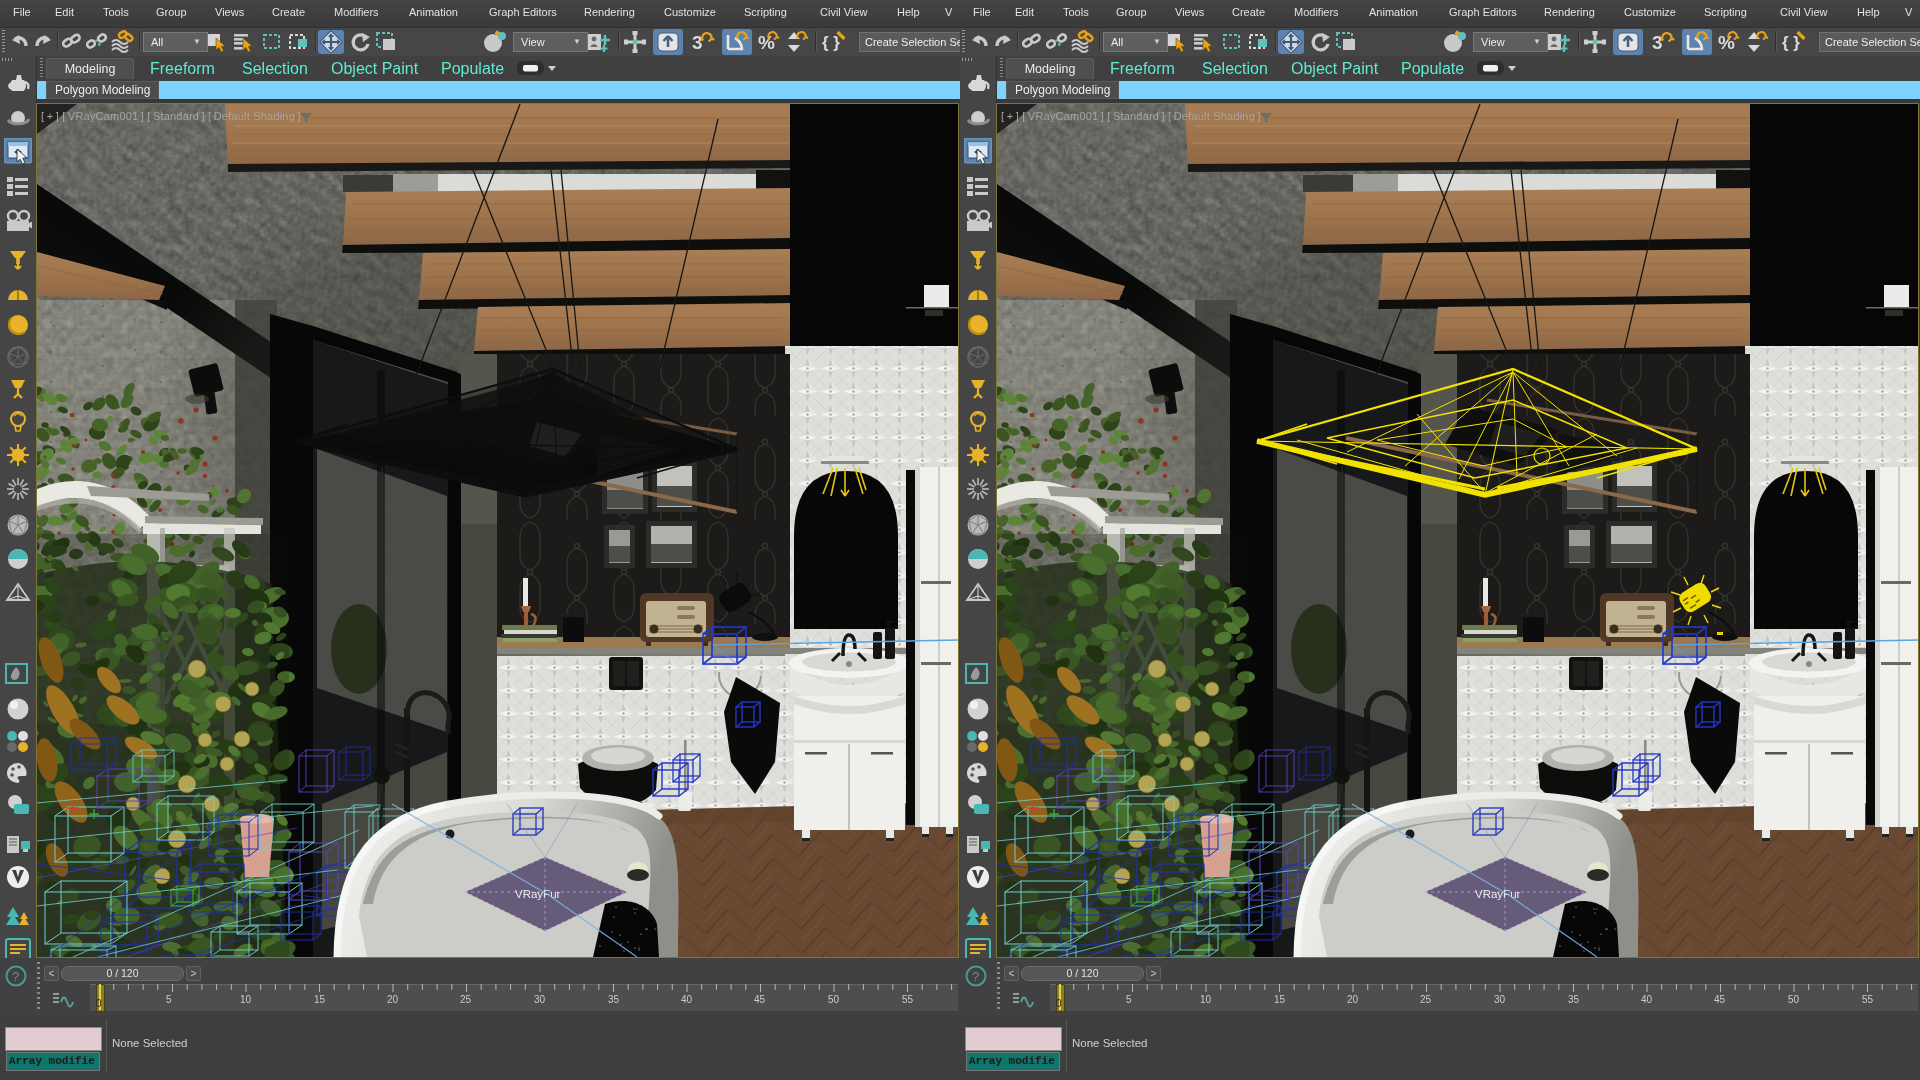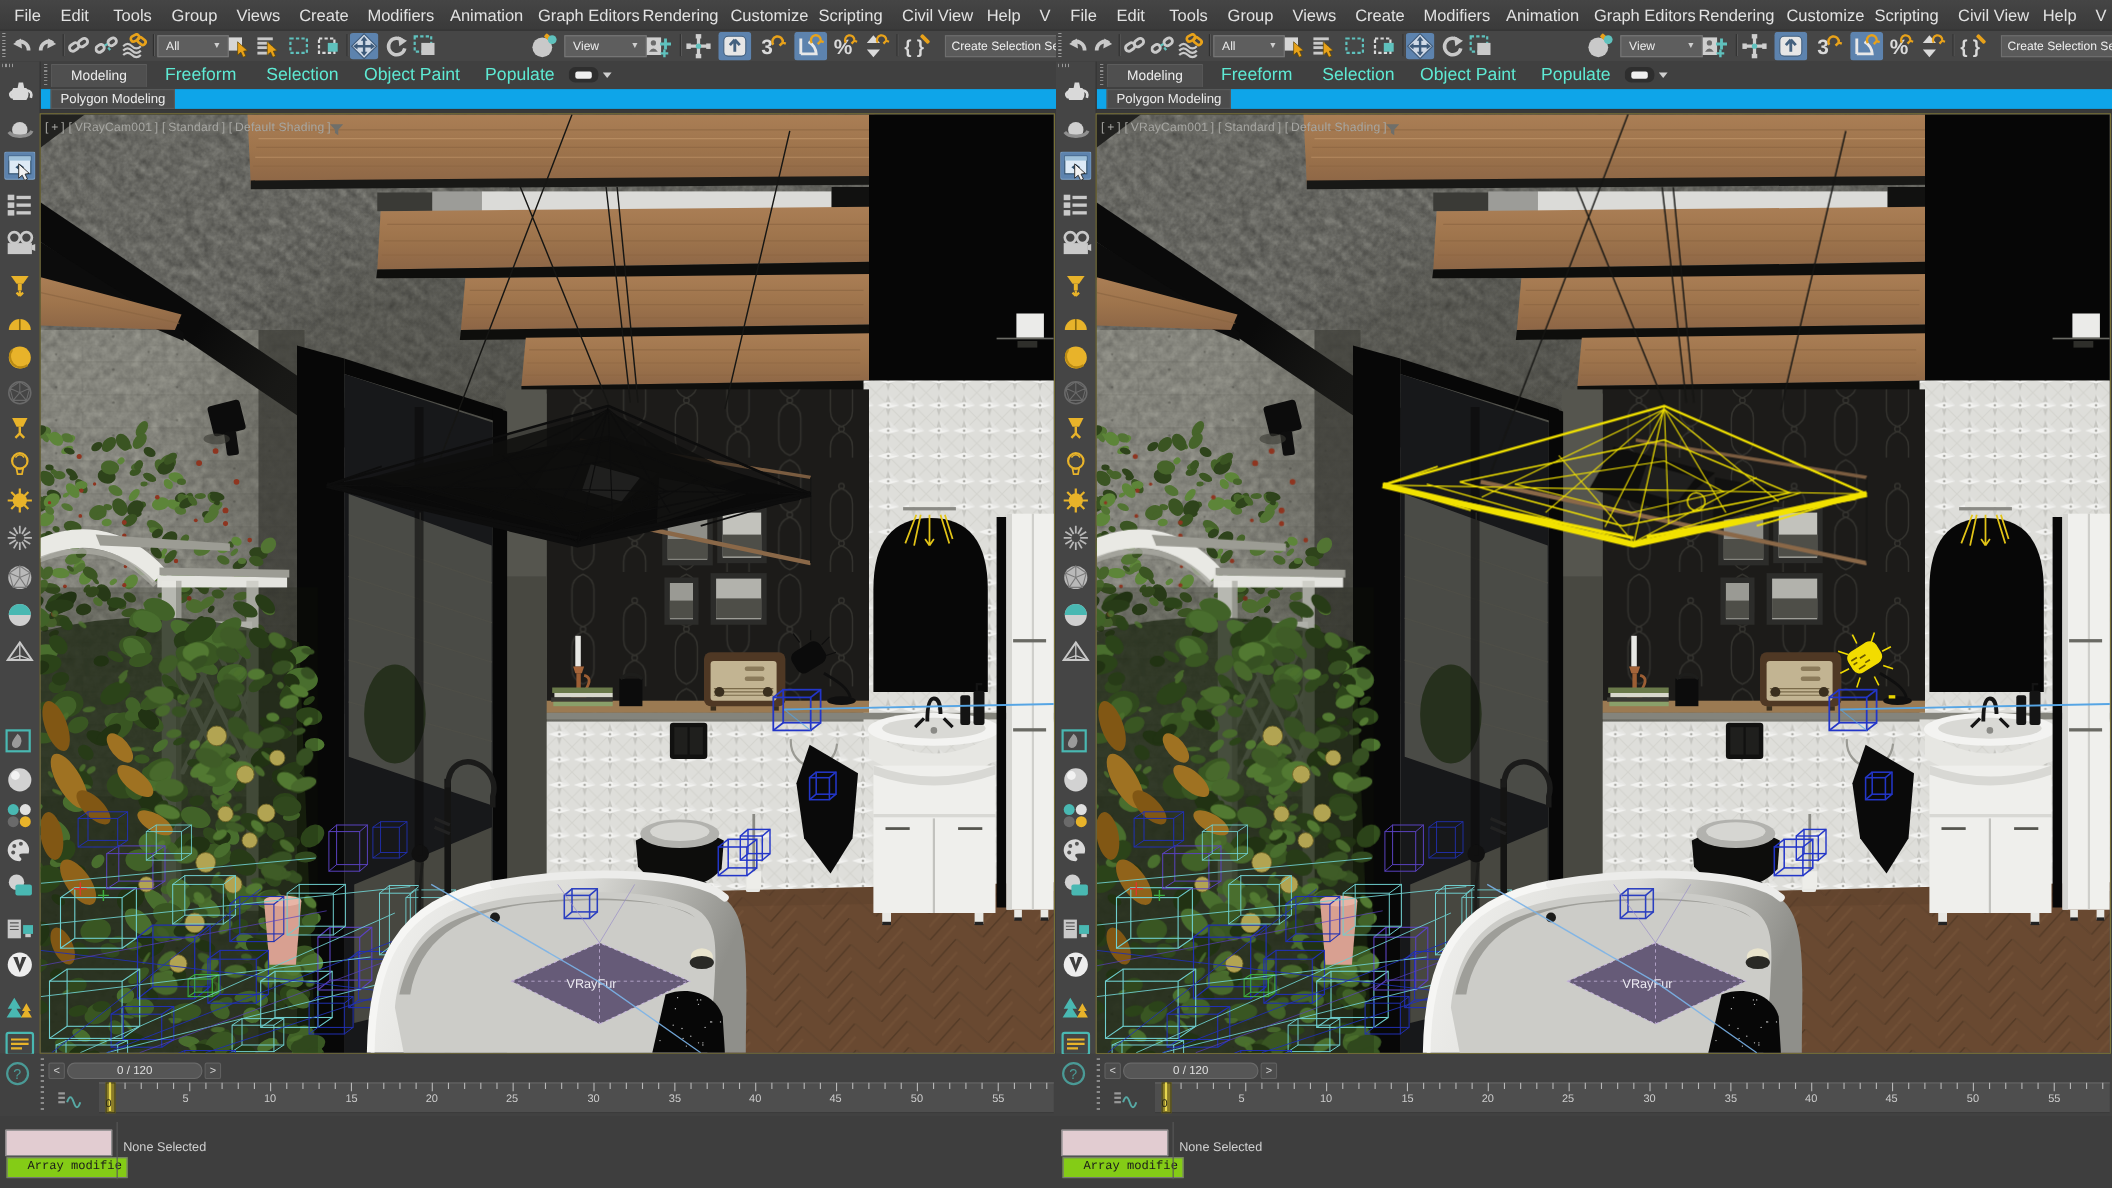--- a/index.html
+++ b/index.html
@@ -1,35 +1,35 @@
 <!DOCTYPE html>
 <html><head><meta charset="utf-8"><style>
 html,body{margin:0;padding:0;width:1920px;height:1080px;overflow:hidden;background:#3e3e3e;
 font-family:"Liberation Sans",sans-serif;}
 .inst{position:absolute;top:0;width:960px;height:1080px;overflow:hidden;background:#3e3e3e;}
 .abs{position:absolute;}
 .menubar{position:absolute;left:0;top:0;width:960px;height:27px;background:linear-gradient(#454545,#3a3a3a);border-bottom:1px solid #313131;}
-.menubar span{position:absolute;top:6px;font-size:15px;color:#e2e2e2;white-space:nowrap;}
+.menubar span{position:absolute;top:6px;font-size:11px;color:#e2e2e2;white-space:nowrap;}
 .toolbar{position:absolute;left:0;top:28px;width:1128px;height:28px;background:#464646;}
 .ribbon{position:absolute;left:0;top:56px;width:960px;height:25px;background:#404040;}
 .ribbon .tab{position:absolute;top:4px;font-size:16px;color:#5eead4;}
 .ribbon .seltab{position:absolute;top:2px;height:20px;background:#4f4f4f;border:1px solid #5c5c5c;border-bottom:none;border-radius:2px 2px 0 0;color:#ececec;font-size:12.5px;text-align:center;line-height:20px;}
-.polyrow{position:absolute;left:0;top:81px;width:960px;height:18px;background:#0ea5e9;border-bottom:1px solid #363636;}
+.polyrow{position:absolute;left:0;top:81px;width:960px;height:18px;background:#7dd3fc;border-bottom:1px solid #363636;}
 .polybox{position:absolute;left:46px;top:0px;height:16px;background:#4c4c4c;border:1px solid #5a5a5a;color:#ececec;font-size:12px;padding:0 8px;line-height:16px;}
 .strip{position:absolute;left:0;top:100px;width:960px;height:4px;background:#393939;}
 .sidebar{position:absolute;left:0;top:56px;width:36px;height:902px;background:#454545;border-right:1px solid #333;}
 .vp{position:absolute;left:37px;top:104px;width:921px;height:853px;outline:1px solid #7e7636;background:#0a0a0a;}
 .vplabel{position:absolute;left:4px;top:6px;font-size:11px;color:#a6a6a2;letter-spacing:.2px;white-space:nowrap;}
 .tl{position:absolute;left:0;top:958px;width:960px;height:57px;background:#414141;}
 .status{position:absolute;left:0;top:1015px;width:960px;height:65px;background:#3e3e3e;}
 .btn{position:absolute;background:#4c4c4c;border:1px solid #606060;border-radius:2px;color:#cccccc;font-size:10px;text-align:center;}
 .fld{position:absolute;background:#565656;border:1px solid #6a6a6a;border-radius:7px;color:#e0e0e0;font-size:10.5px;text-align:center;}
 .ticklbl{position:absolute;top:11px;font-size:10px;color:#cccccc;}
 .pinkbox{position:absolute;left:5px;top:12px;width:95px;height:22px;background:#e2ccd1;border:1px solid #8a8a8a;}
-.whitebox{position:absolute;left:6px;top:37px;width:90px;height:17px;background:#84cc16;border:1px solid #777;overflow:hidden;font-family:"Liberation Mono",monospace;font-size:11px;color:#1a1a1a;line-height:16px;padding-left:18px;white-space:nowrap;}
+.whitebox{position:absolute;left:6px;top:37px;width:90px;height:17px;background:#0f766e;border:1px solid #777;overflow:hidden;font-family:"Liberation Mono",monospace;font-size:11px;color:#1a1a1a;line-height:16px;padding-left:2px;white-space:nowrap;font-weight:bold;}
 .nonesel{position:absolute;left:112px;top:22px;font-size:11.5px;color:#cfcfcf;}
 .vsep{position:absolute;width:1px;background:#585858;}
 </style></head><body>
 <svg width="0" height="0" style="position:absolute">
     <defs>
 <pattern id="tileP" width="23" height="23" patternUnits="userSpaceOnUse">
  <rect width="23" height="23" fill="#dedeDA"></rect>
  <path d="M0,0 L23,23 M23,0 L0,23" stroke="#d4d4cf" stroke-width="1"></path>
  <path d="M11.5,1.5 L14.5,11.5 L11.5,21.5 L8.5,11.5 Z" fill="#c6c6c1"></path>
  <path d="M1.5,11.5 L11.5,8.5 L21.5,11.5 L11.5,14.5 Z" fill="#f2f2f0"></path>

